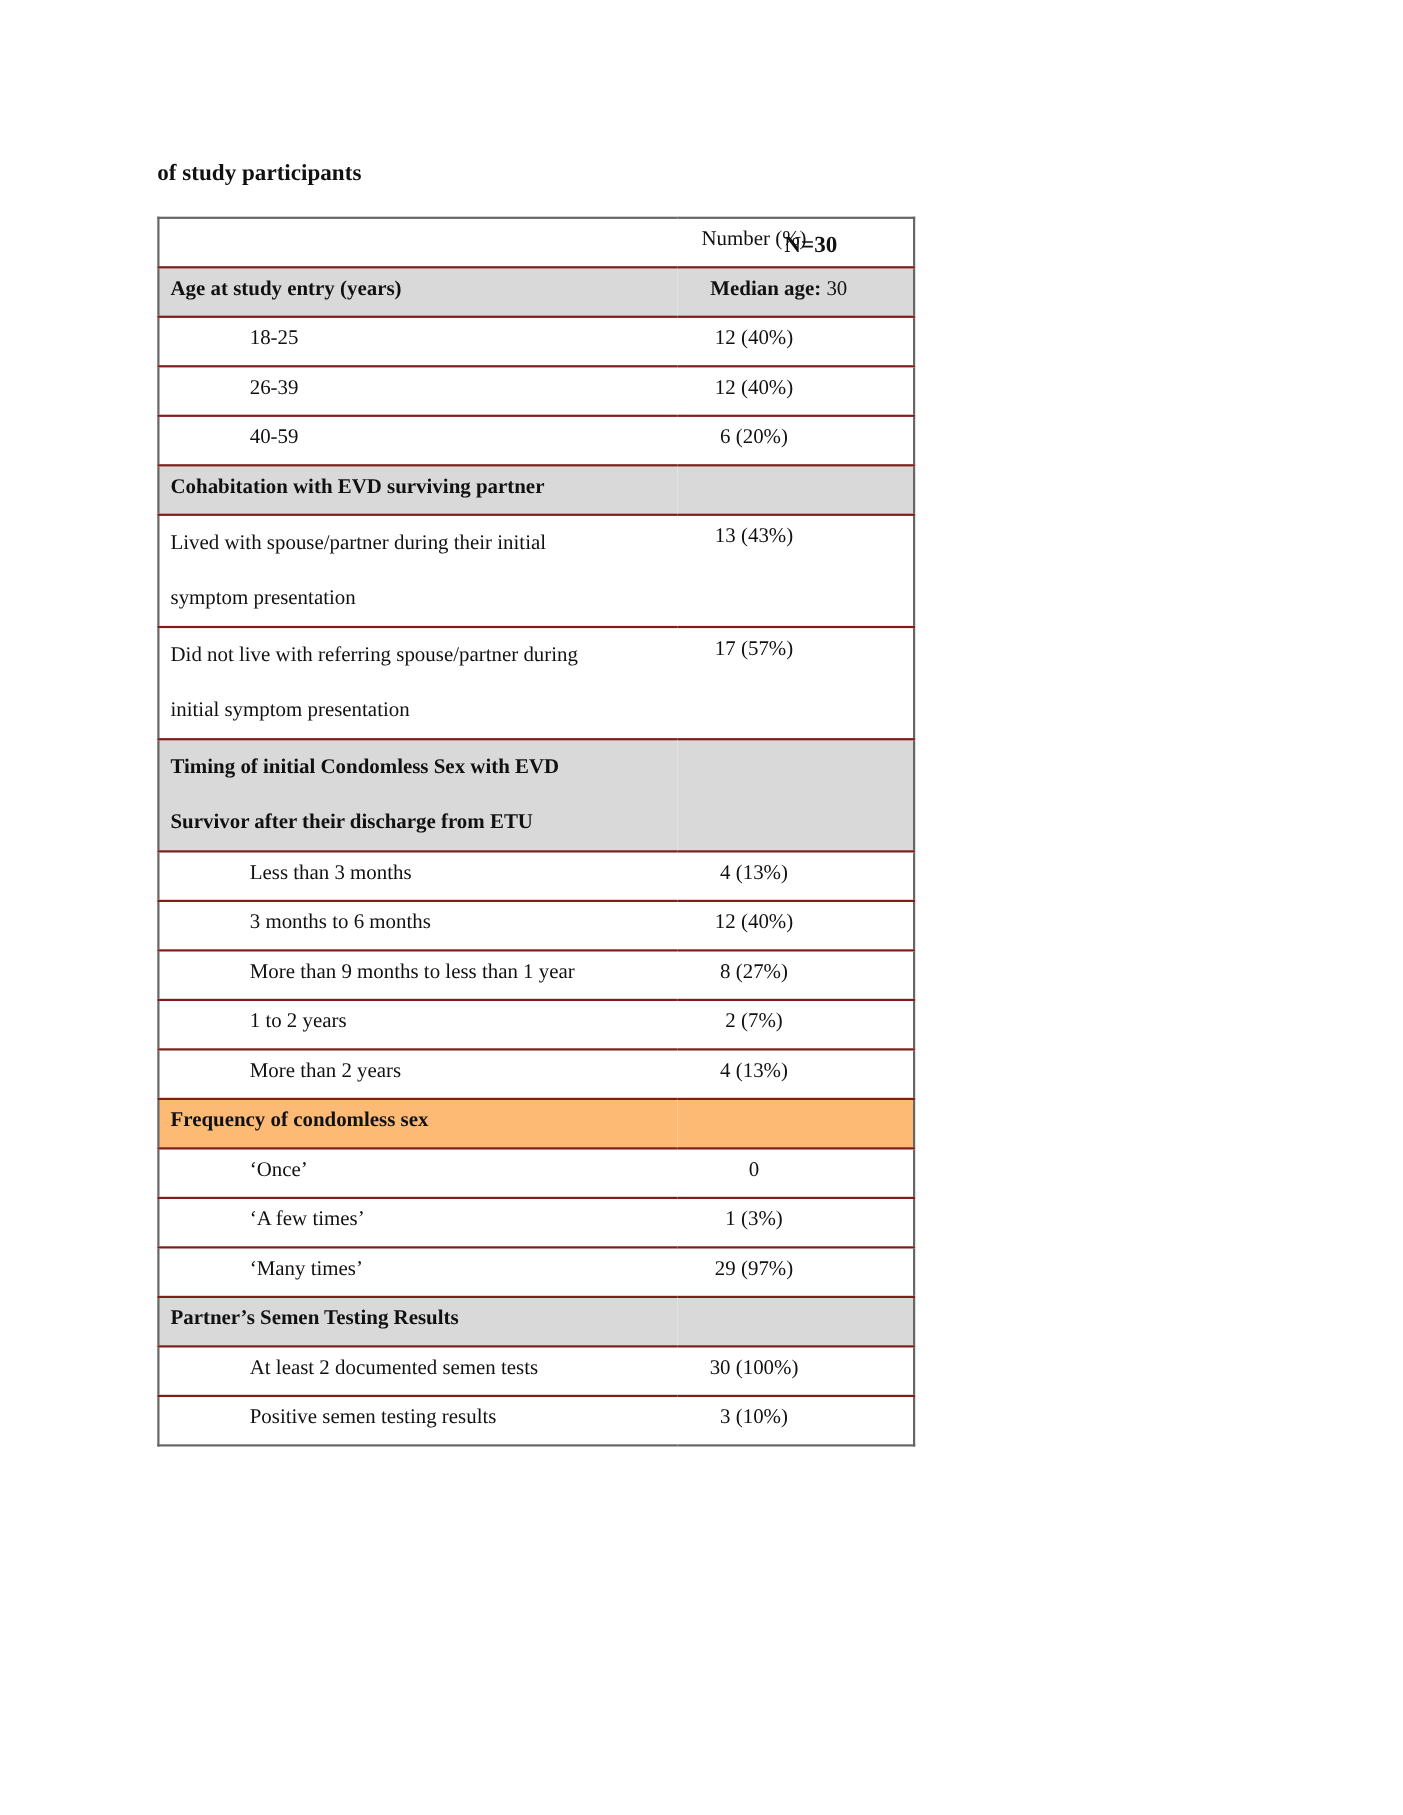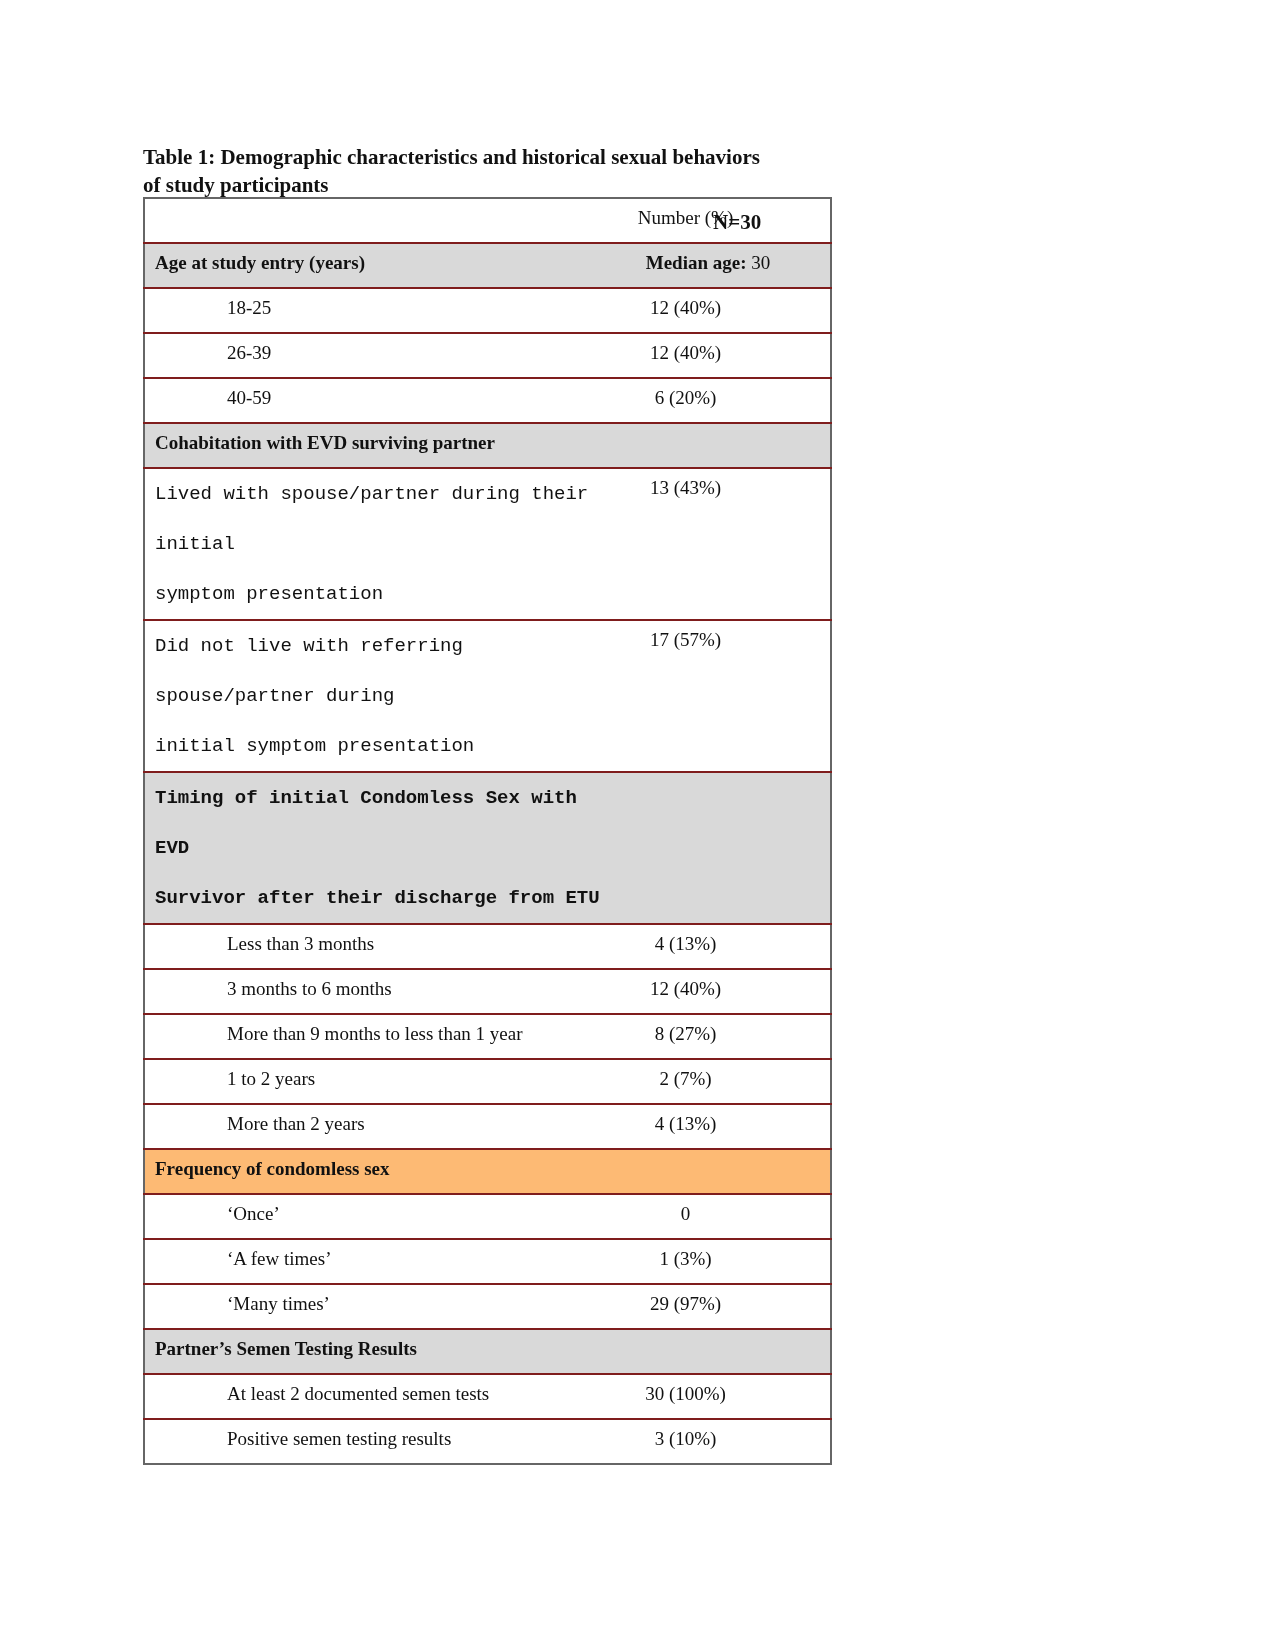--- a/index.html
+++ b/index.html
@@ -7,29 +7,28 @@
   .title { position:absolute; left:143px; top:143px; width:720px; font-weight:bold; font-size:21px; line-height:28px; }
   .title .n { position:absolute; left:570px; top:28px;margin-top:37px; }
   table { position:absolute; left:143px; top:197px; width:689px; border-collapse:collapse; border:2px solid #666; }
   td { border-top:2px solid #7f1d1d; font-size:19px; vertical-align:top; padding:6px 10px 0 10px; height:45px; line-height:26px; box-sizing:border-box; }
   tr:first-child td { border-top:none; }
   td.val { width:215px; text-align:center; padding-right:85px; }
   tr.section td { background:#d9d9d9; font-weight:bold; }
   tr.section.light td { background:#fdba74; }
   td.indent { padding-left:82px; }
   tr.tall td { height:101px; }
-  tr.tall td.label { line-height:50px; padding-top:0;font-family:Liberation Mono, monospace; }
+  tr.tall td.label { line-height:50px; padding-top:0; }
   tr.tall td.val { padding-top:6px; }
   .mb { font-weight:bold; }
 </style>
 </head>
 <body>
 
 <div class="title">
-  <div>Table 1: Demographic characteristics and historical sexual behaviors</div>
   <div>of study participants</div>
   <span class="n">N=30</span>
 </div>
 
 <table>
   <tbody>
       <tr>
     <td class="label"></td>
     <td class="val">Number (%)</td>
   </tr>

